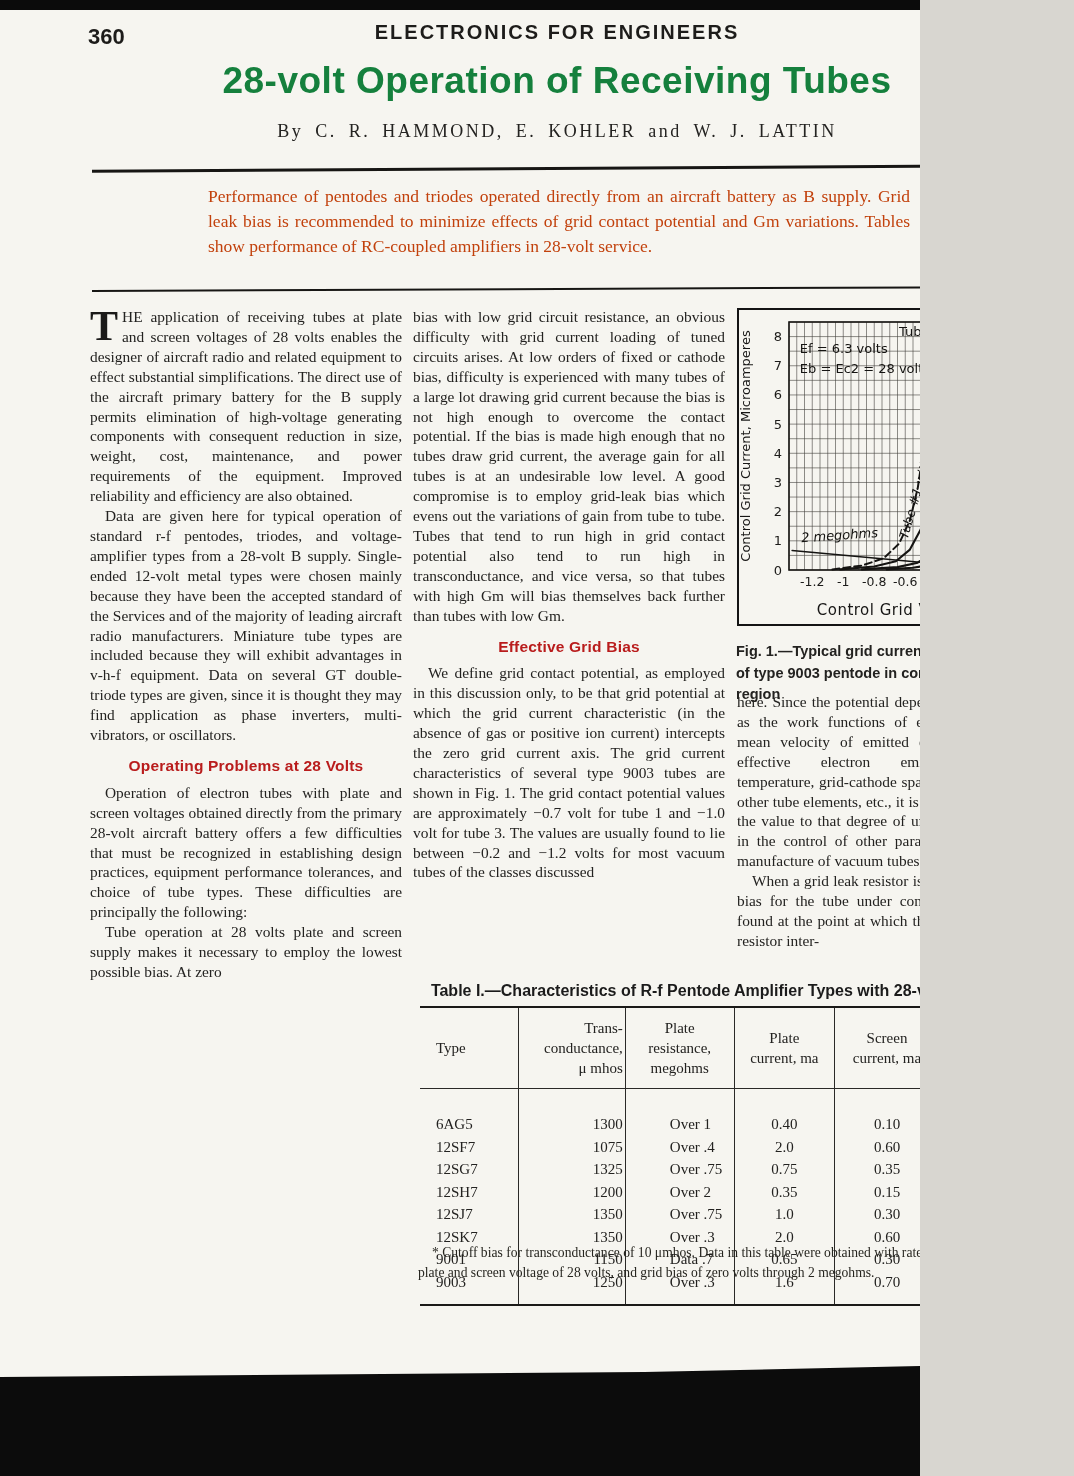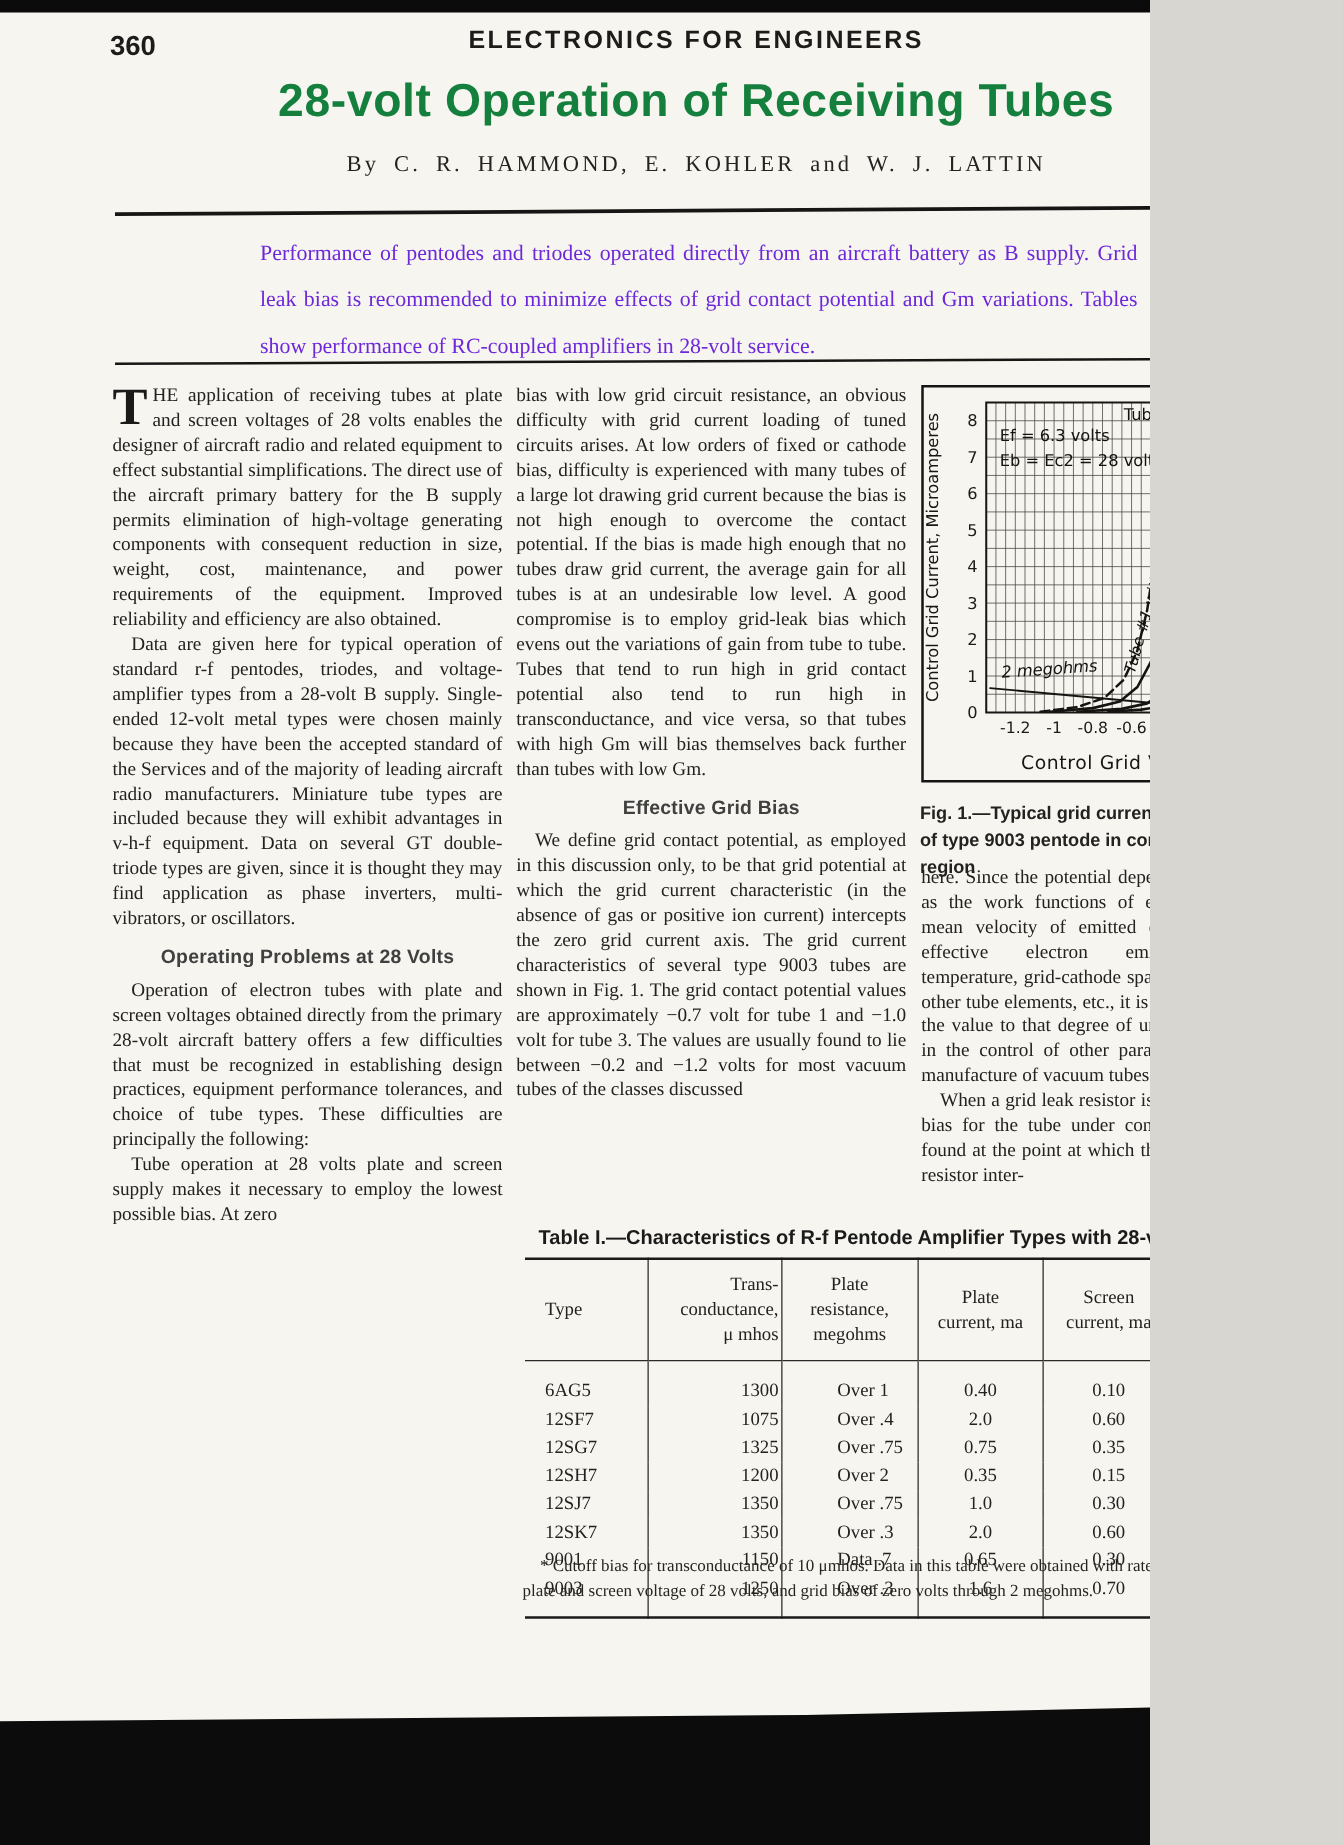--- a/index.html
+++ b/index.html
@@ -24,51 +24,51 @@
         font-weight:bold;font-size:22px;}
   #running-head{position:absolute;left:92px;top:21px;width:930px;text-align:center;
         font-family:"Liberation Sans",sans-serif;font-weight:bold;font-size:20px;letter-spacing:2px;}
   #article-title{position:absolute;left:92px;top:60px;width:930px;text-align:center;
         font-family:"Liberation Sans",sans-serif;font-weight:bold;font-size:37px;letter-spacing:.5px;color:#15803d;}
   #byline{position:absolute;left:92px;top:121px;width:930px;text-align:center;
         font-size:18px;letter-spacing:2.5px;word-spacing:5px;color:#242321;}
   .rule{position:absolute;left:92px;width:928px;background:#171614;}
   #rule1{top:167px;height:3px;transform:rotate(-.35deg);}
   #rule2{top:288px;height:2px;transform:rotate(-.25deg);}
-  #abstract{position:absolute;left:208px;top:184px;width:702px;font-size:17.5px;line-height:37px;
-        text-align:justify;color:#6d28d9;}
+  #abstract{position:absolute;left:208px;top:184px;width:702px;font-size:17.5px;line-height:25px;
+        text-align:justify;color:#c2410c;}
 
   
   .col{position:absolute;top:307px;width:312px;font-size:15.4px;line-height:19.9px;text-align:justify;color:#232220;}
   #col-left{left:90px;}
   #col-mid{left:413px;}
   #col-right{left:737px;top:692px;width:300px;}
   .col p{margin:0;}
   .col p.ind{text-indent:15px;}
   .dropcap{float:left;font-size:42px;line-height:34px;font-weight:bold;padding:2px 4px 0 0;color:#1a1918;}
   .sec-head{font-family:"Liberation Sans",sans-serif;font-weight:bold;font-size:15.5px;
-        text-align:center;margin:11px 0 7px 0;color:#404040;letter-spacing:.2px;}
+        text-align:center;margin:11px 0 7px 0;color:#b91c1c;letter-spacing:.2px;}
 
   
   #figure-box{position:absolute;left:737px;top:308px;width:284px;height:318px;border:2.5px solid #141414;background:#f6f5f0;}
   #figure-caption{position:absolute;left:736px;top:641px;width:300px;font-family:"Liberation Sans",sans-serif;
         font-weight:bold;font-size:14.5px;line-height:21.5px;color:#232220;}
 
   
   #table-title{position:absolute;left:420px;top:982px;width:610px;text-align:center;
         font-family:"Liberation Sans",sans-serif;font-weight:bold;font-size:16px;color:#1b1b1b;}
   #char-table{position:absolute;left:420px;top:1006px;width:610px;border-collapse:collapse;
         font-size:15px;color:#232220;}
   #char-table th{font-weight:normal;white-space:pre-line;text-align:center;vertical-align:middle;
         border-bottom:1.5px solid #2a2927;padding:10px 2px;line-height:20px;}
   #char-table th,#char-table td{border-left:1.2px solid #2a2927;}
   #char-table th:first-child,#char-table td:first-child{border-left:none;}
   #char-table{border-top:2.5px solid #1b1a18;border-bottom:2.5px solid #1b1a18;}
   #char-table td{padding:1.5px 2px;line-height:19.5px;}
-  #char-table tbody tr:first-child td{padding-top:15px;}
+  #char-table tbody tr:first-child td{padding-top:26px;}
   #char-table tbody tr:last-child td{padding-bottom:12px;}
   #char-table .c0{text-align:left;padding-left:16px;width:98px;}
   #char-table .c1{text-align:right;width:106px;}
   #char-table .c2{text-align:left;padding-left:44px;width:108px;}
   #char-table .c3{text-align:center;width:100px;}
   #char-table .c4{text-align:center;width:104px;}
   #char-table .c5{text-align:right;padding-right:38px;width:90px;}
   #table-footnote{position:absolute;left:418px;top:1243px;width:618px;font-size:13.6px;line-height:19.5px;
         color:#26251f;text-indent:14px;}
 

